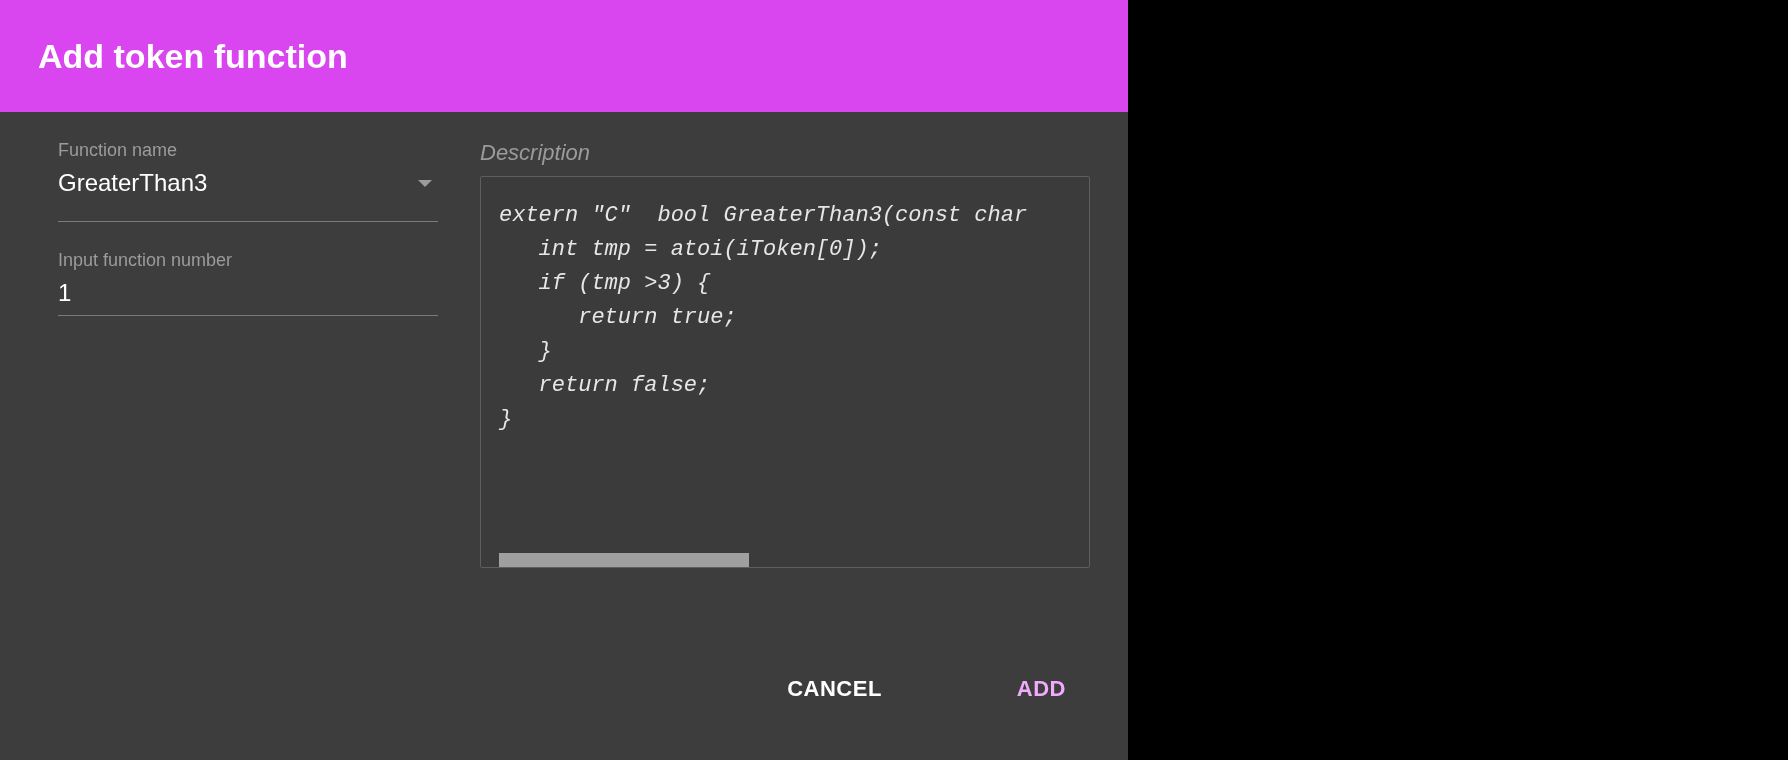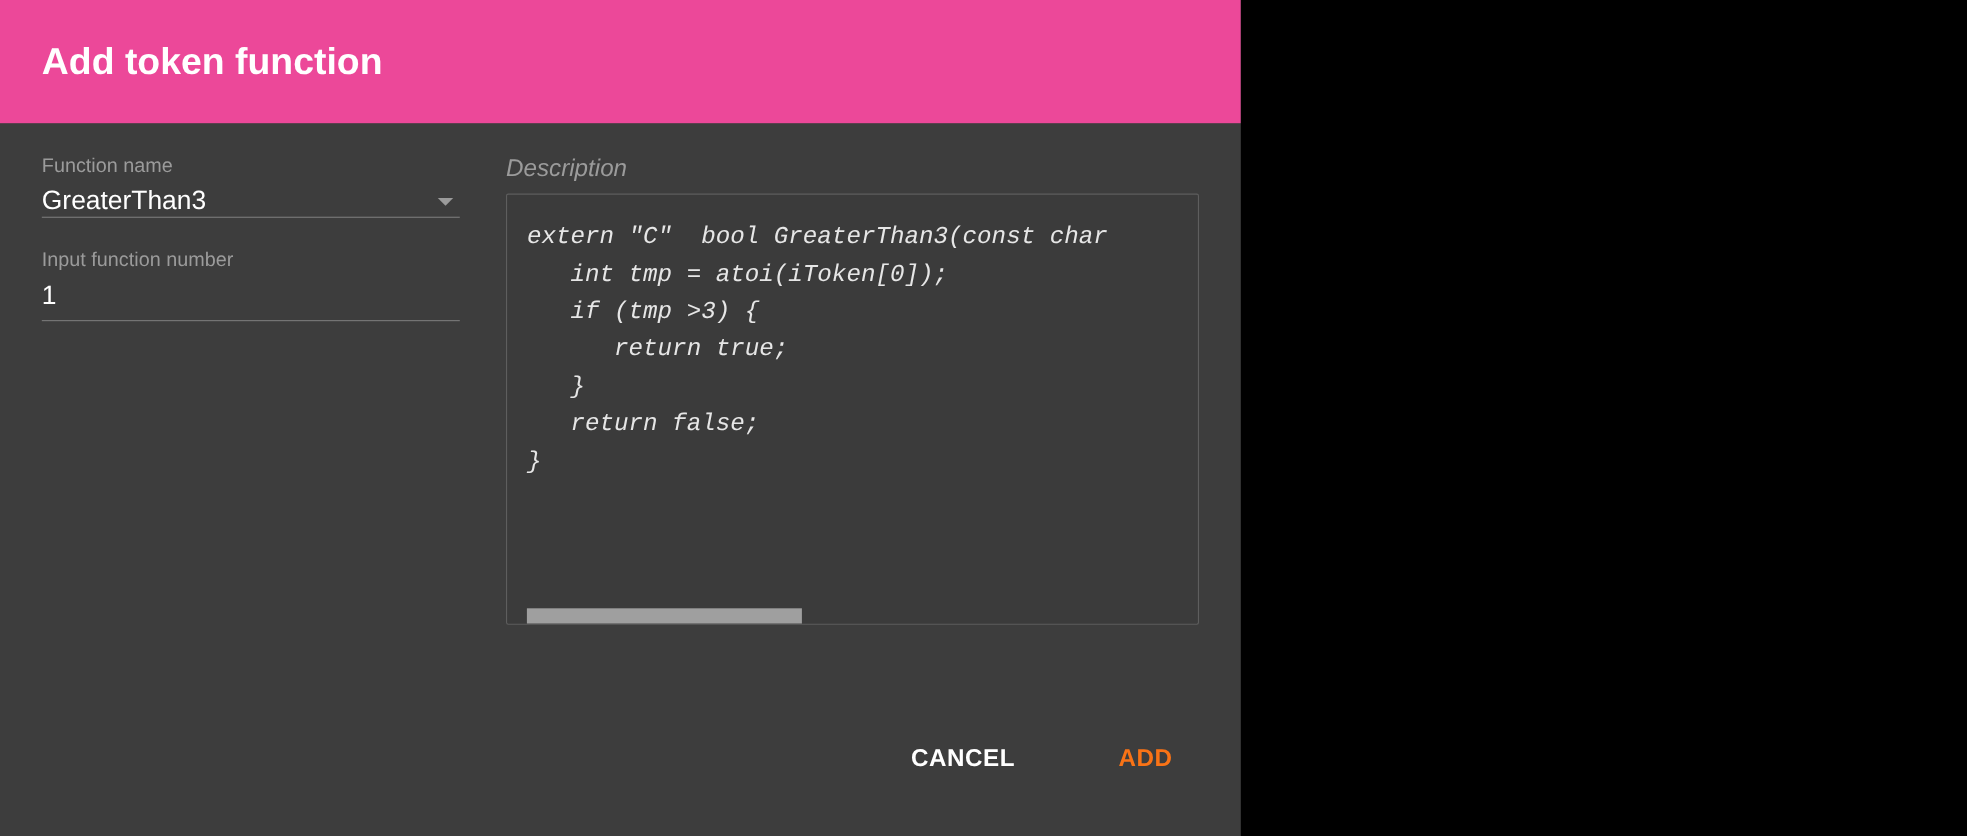--- a/index.html
+++ b/index.html
@@ -12,54 +12,55 @@
     overflow: hidden;
   }
   .dialog {
     width: 1128px;
     height: 760px;
     background: #3d3d3d;
     position: relative;
     overflow: hidden;
   }
   .title-bar {
-    background: #ec4899;
+    background: #d946ef;
     height: 112px;
     display: flex;
     align-items: center;
     padding-left: 38px;
     box-sizing: border-box;
   }
   .title {
     color: #ffffff;
     font-size: 34px;
     font-weight: 700;
   }
   .body {
     padding: 28px 38px 0 38px;
     display: flex;
+    margin-left: 20px;
   }
   .left-col {
     width: 380px;
     flex: 0 0 380px;
   }
   .field {
     margin-bottom: 28px;
   }
   .field-label {
     color: #9b9b9b;
     font-size: 18px;
     margin-bottom: 8px;
   }
   .select-row {
     display: flex;
     align-items: center;
     justify-content: space-between;
     border-bottom: 1px solid #7a7a7a;
-    padding-bottom: 0;
+    padding-bottom: 24px;
     box-sizing: border-box;
     gap: 20px;
   }
   .select-value {
     color: #ffffff;
     font-size: 24px;
   }
   .caret {
     width: 0;
     height: 0;
@@ -116,36 +117,37 @@
     width: 250px;
     height: 14px;
     background: #9f9f9f;
   }
   .button-row {
     position: absolute;
     bottom: 52px;
     right: 60px;
     display: flex;
     align-items: flex-start;
+    gap: 41px;
   }
   .btn {
     font-size: 22px;
     font-weight: 700;
     letter-spacing: 0.5px;
     background: none;
     border: none;
     cursor: pointer;
     padding: 6px 2px;
   }
   .btn-cancel {
     color: #ffffff;
     margin-right: 90px;
   }
   .btn-add {
-    color: #f97316;
+    color: #f0abfc;
   }
 </style>
 </head>
 <body>
 
 <div class="dialog">
 
   <div class="title-bar">
     <div class="title">Add token function</div>
   </div>

